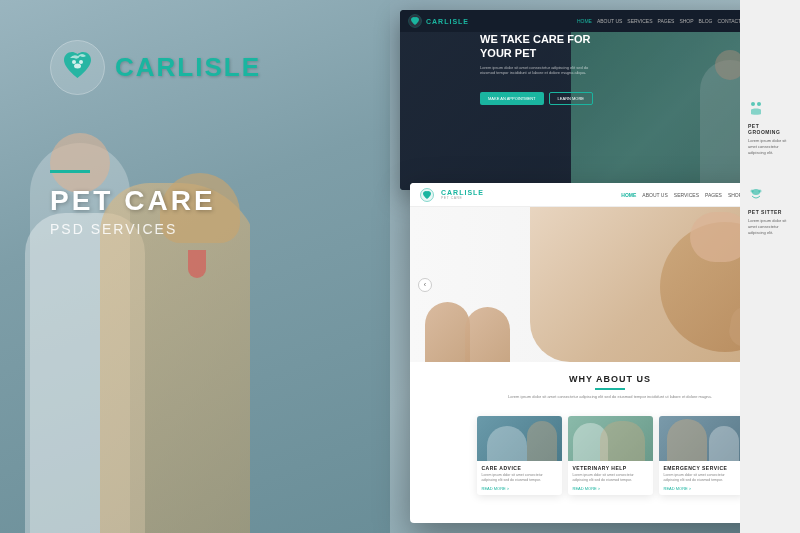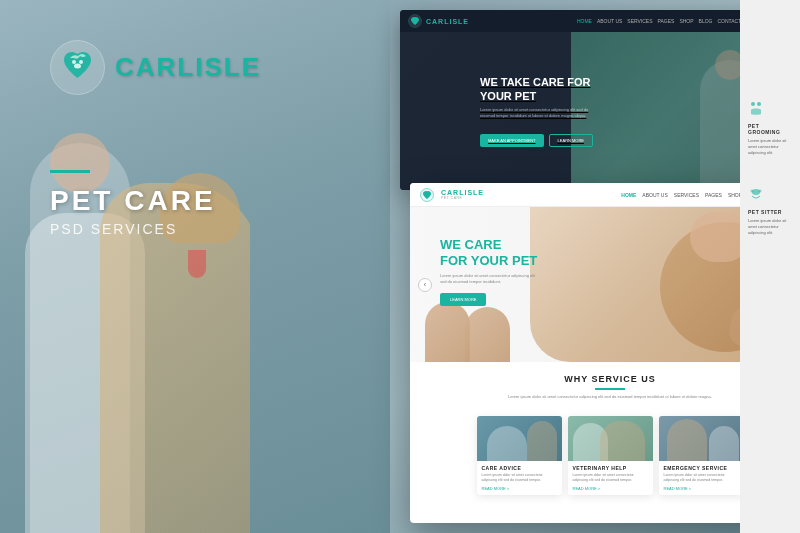--- a/index.html
+++ b/index.html
@@ -151,23 +151,21 @@
 
     .nav-link-item.active {
       color: #1ab5a0;
     }
 
     .mockup-top-hero {
       height: 158px;
       background: linear-gradient(135deg, #2a3a4a 0%, #1e2d3d 50%, #253040 100%);
       position: relative;
       display: flex;
-      align-items: center;
       justify-content: center;
-      text-decoration: underline;
     }
 
     .mockup-top-hero-bg {
       position: absolute;
       inset: 0;
       background: linear-gradient(to right, rgba(26,35,50,0.8) 40%, transparent 100%);
     }
 
     .mockup-top-hero-img-area {
       position: absolute;
@@ -591,32 +589,24 @@
       </div>
 
       <div style="position:absolute;left:15px;bottom:0;width:95px;height:75px;overflow:hidden;">
         <div style="position:absolute;left:0;bottom:0;width:45px;height:60px;background:linear-gradient(135deg,#d4b090,#c09870);border-radius:25px 25px 0 0;opacity:0.85;"></div>
         <div style="position:absolute;left:40px;bottom:0;width:45px;height:55px;background:linear-gradient(135deg,#d4b090,#c09870);border-radius:25px 25px 0 0;opacity:0.85;"></div>
       </div>
 
       <div class="bottom-hero-nav-left">‹</div>
       <div class="bottom-hero-nav-right">›</div>
 
-      <div class="bottom-hero-text">
-        <div class="bottom-hero-title">
-          <span>WE </span><span style="color:#1ab5a0;">CARE</span><br>
-          <span>FOR YOUR PET</span>
-        </div>
-        <div class="bottom-hero-desc">Lorem ipsum dolor sit amet consectetur adipiscing elit sed do eiusmod tempor incididunt.</div>
-        <button class="bottom-hero-btn">LEARN MORE</button>
-      </div>
     </div>
 
     <div class="why-choose-section">
-      <div class="why-choose-title">WHY SERVICE US</div>
+      <div class="why-choose-title">WHY ABOUT US</div>
       <div class="why-choose-line"></div>
       <div class="why-choose-desc">Lorem ipsum dolor sit amet consectetur adipiscing elit sed do eiusmod tempor incididunt ut labore et dolore magna.</div>
     </div>
 
     <div class="cards-section">
 
       <div class="card-item">
         <div class="card-img" style="background:linear-gradient(135deg,#6a9aaa 0%,#4a7a8a 100%);position:relative;overflow:hidden;">
           <div style="position:absolute;bottom:0;left:10px;width:40px;height:35px;background:rgba(255,255,255,0.3);border-radius:20px 20px 0 0;"></div>
           <div style="position:absolute;bottom:0;right:5px;width:30px;height:40px;background:rgba(200,170,130,0.4);border-radius:15px 15px 0 0;"></div>

